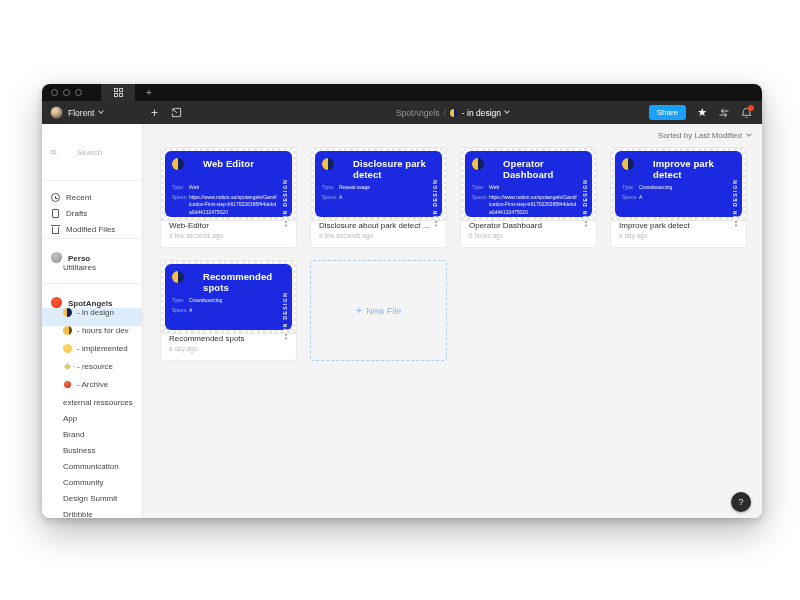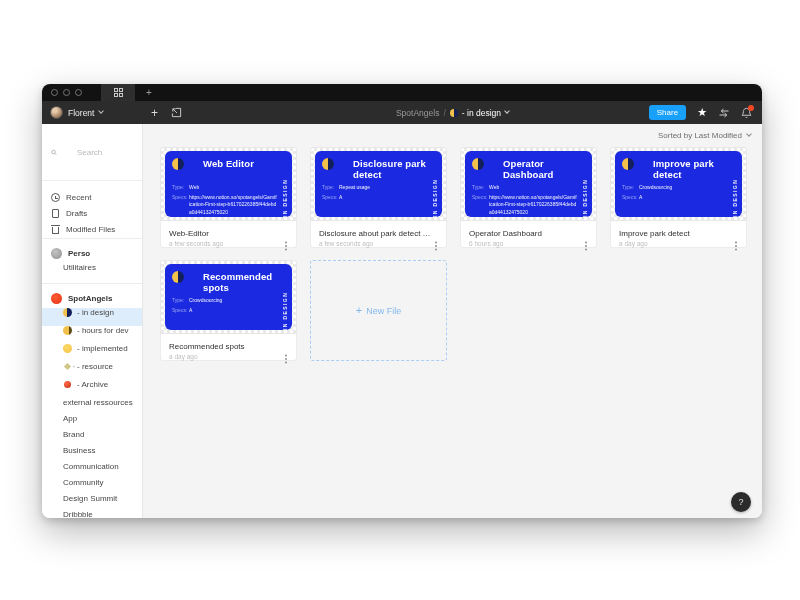--- a/index.html
+++ b/index.html
@@ -38,21 +38,21 @@
   
   .wbody{flex:1;display:flex;min-height:0}
   .sidebar{width:101px;flex:0 0 auto;background:#fff;border-right:1px solid #e6e6e6;box-sizing:border-box;display:flex;flex-direction:column}
   .search-row{height:24px;flex:0 0 auto;border-bottom:1px solid #efefef;display:flex;align-items:center;gap:18px;padding:16px 9px}
   .search-row input{border:0;outline:0;width:100%;font-size:8px;color:#333;font-family:inherit;background:transparent}
   .search-row input::placeholder{color:#b8b8b8}
   .side-list{flex:1;overflow:hidden;padding-top:5px}
   .side-item{height:16px;display:flex;align-items:flex-end;gap:6px;padding:0 9px;font-size:8px;color:#474747}
   .icon-box{width:9px;height:9px;flex:0 0 auto;display:flex;align-items:center;justify-content:center;position:relative}
   .side-divider{height:1px;background:#ececec;margin:4px 0}
-  .team-header{height:20px;display:flex;align-items:center;gap:6px;padding:0 9px;font-size:8px;font-weight:bold;color:#333}
+  .team-header{height:20px;display:flex;align-items:flex-end;gap:6px;padding:0 9px;font-size:8px;font-weight:bold;color:#333}
   .team-avatar{width:11px;height:11px;border-radius:50%;flex:0 0 auto}
   .avatar-gray{background:radial-gradient(circle at 40% 35%,#c4c4c4,#8f8f8f)}
   .avatar-red{background:radial-gradient(circle at 40% 35%,#ff5a33,var(--spotangels-red,#E63312))}
   .project-item{height:16px;display:flex;align-items:flex-start;gap:5px;padding:0 9px 0 21px;font-size:8px;color:#474747;white-space:nowrap}
   .project-item.has-icon{height:18px}
   .project-item.selected{background:var(--selected-item-bg,#DEEDFB)}
   .side-footer{flex:0 0 auto;height:21px;border-top:1px solid #e6e6e6;display:flex;align-items:center;gap:6px;padding:0 8px;font-size:8px;color:#3a3a3a;background:#fff}
   .newteam-icon{width:11px;height:11px;border:1px dashed #8d8d8d;border-radius:50%;box-sizing:border-box;flex:0 0 auto}
 
   
@@ -79,21 +79,21 @@
   .thumb{height:74px;position:relative;border:1px solid #e7e7e7;box-sizing:border-box;border-radius:3px 3px 0 0;background-color:#fff;background-image:linear-gradient(45deg,#e9e9e9 26%,transparent 26%,transparent 74%,#e9e9e9 74%),linear-gradient(45deg,#e9e9e9 26%,transparent 26%,transparent 74%,#e9e9e9 74%);background-size:6px 6px;background-position:0 0,3px 3px}
   .thumb-inner{position:absolute;top:3px;bottom:3px;left:4px;right:4px;background:var(--thumb-blue,#1B2AE0);border-radius:6px;overflow:hidden}
   .thumb-head{position:absolute;top:7px;left:7px;right:15px;display:flex;gap:19px;align-items:flex-start}
   .moon-cover{width:12px;height:12px;border-radius:50%;flex:0 0 auto;background:linear-gradient(90deg,var(--moon-yellow,#F2C14B) 0 46%,var(--moon-dark,#13205C) 46%)}
   .cover-title{font-size:9.5px;font-weight:bold;color:#fff;line-height:1.18;letter-spacing:.1px}
   .fields{position:absolute;top:33px;left:7px;right:15px}
   .frow{display:flex;gap:2px;margin-bottom:2px}
   .flabel{width:15px;flex:0 0 auto;font-size:5px;color:#9aa4f2;line-height:1.5}
   .fvalue{font-size:5px;color:#f2f3ff;line-height:1.5;word-break:break-all}
   .status-vert{position:absolute;right:4px;top:0;bottom:0;display:flex;align-items:center;writing-mode:vertical-rl;transform:rotate(180deg);font-size:5px;font-weight:bold;letter-spacing:1.4px;color:rgba(255,255,255,.92)}
-  .meta{height:27px;background:#fff;border:1px solid #ececec;border-top:none;border-radius:0 0 3px 3px;box-sizing:border-box;display:flex;align-items:flex-end;justify-content:space-between;padding:0 7px 0 8px}
+  .meta{height:27px;background:#fff;border:1px solid #ececec;border-top:none;border-radius:0 0 3px 3px;box-sizing:border-box;display:flex;align-items:flex-start;justify-content:space-between;padding:0 7px 0 8px}
   .meta-title{font-size:8px;color:#2f2f2f;white-space:nowrap;overflow:hidden;text-overflow:ellipsis;max-width:112px}
   .meta-time{font-size:6.5px;color:#bdbdbd;margin-top:2px}
   .kebab{width:2px;height:2px;border-radius:50%;background:#8f8f8f;box-shadow:0 -3.5px 0 #8f8f8f,0 3.5px 0 #8f8f8f;margin-right:2px;flex:0 0 auto}
   .new-file{width:137px;height:101px;box-sizing:border-box;border:1px dashed #a9cdf3;border-radius:3px;display:flex;align-items:center;justify-content:center;gap:4px;color:#84b8ee;font-size:9px}
   .nf-plus{font-size:11px;line-height:1;margin-top:-1px}
   .help-btn{position:absolute;right:11px;bottom:6px;width:20px;height:20px;border-radius:50%;background:#2b2b2b;color:#e0e0e0;display:flex;align-items:center;justify-content:center;font-size:9px;box-shadow:0 1px 3px rgba(0,0,0,.3)}
   svg{display:block}
 </style>
 </head>
 <body>

